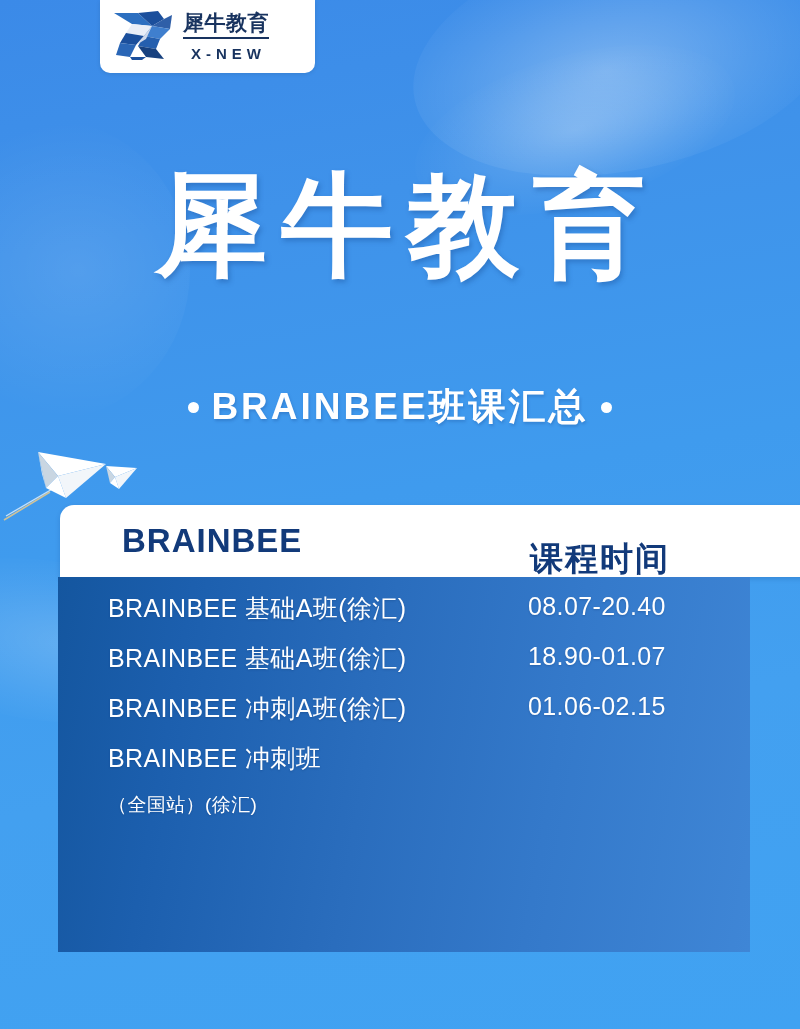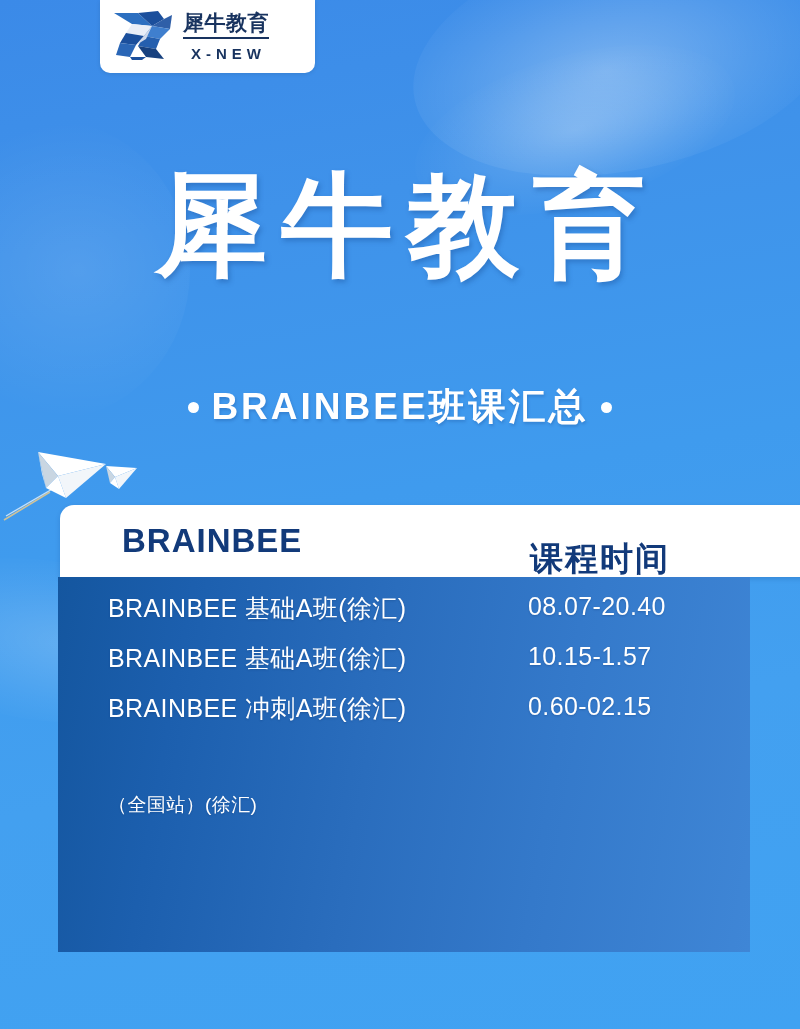--- a/index.html
+++ b/index.html
@@ -277,29 +277,30 @@
   <div id="table-body">
 
     <div class="row">
       <span class="row-name">BRAINBEE 基础A班(徐汇)</span>
       <span class="row-date">08.07-20.40</span>
     </div>
 
 
     <div class="row">
       <span class="row-name">BRAINBEE 基础A班(徐汇)</span>
-      <span class="row-date">10.15-1.57</span>
+      <span class="row-date">18.90-01.07</span>
     </div>
 
     <div class="row">
       <span class="row-name">BRAINBEE 冲刺A班(徐汇)</span>
-      <span class="row-date">0.60-02.15</span>
+      <span class="row-date">01.06-02.15</span>
     </div>
 
     <div class="row">
+      <span class="row-name">BRAINBEE 冲刺班</span>
     </div>
 
     <div class="row row-sub">
       <span class="row-name2">（全国站）(徐汇)</span>
     </div>
 
   </div>
 
 </div>
 

